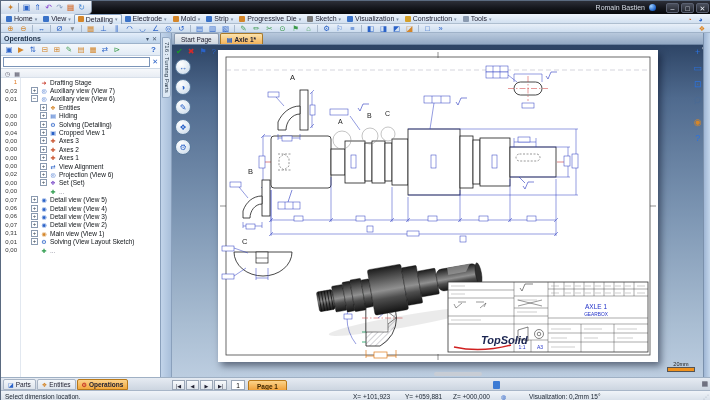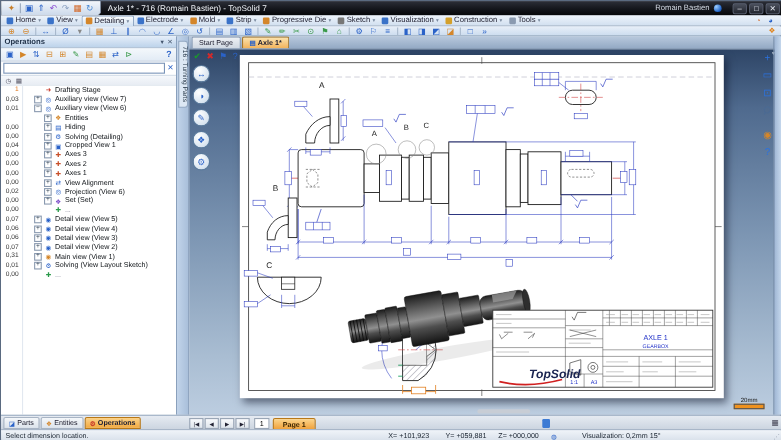--- a/index.html
+++ b/index.html
@@ -148,21 +148,20 @@
     <div id="quick-access">
         <span class="qicon" style="color: rgb(200, 127, 42);">✦</span>
         <span class="qsep"></span>
         <span class="qicon" style="color: rgb(42, 98, 200);">▣</span>
         <span class="qicon" style="color: rgb(42, 98, 200);">⇑</span>
         <span class="qicon" style="color: rgb(138, 74, 208);">↶</span>
         <span class="qicon" style="color: rgb(138, 160, 192);">↷</span>
         <span class="qicon" style="color: rgb(212, 106, 42);">▦</span>
         <span class="qicon" style="color: rgb(74, 138, 212);">↻</span>
       </div>
-    <div id="win-title">Axle 1* - 716 (Romain Bastien) - TopSolid 7</div>
     <div id="tb-spacer"></div>
     <div id="tb-user">Romain Bastien</div>
     <div id="tb-orb"></div>
     <div id="win-controls" style="display:flex">
         <span class="winbtn">–</span>
         <span class="winbtn">□</span>
         <span class="winbtn">✕</span>
       </div>
   </div>
 

